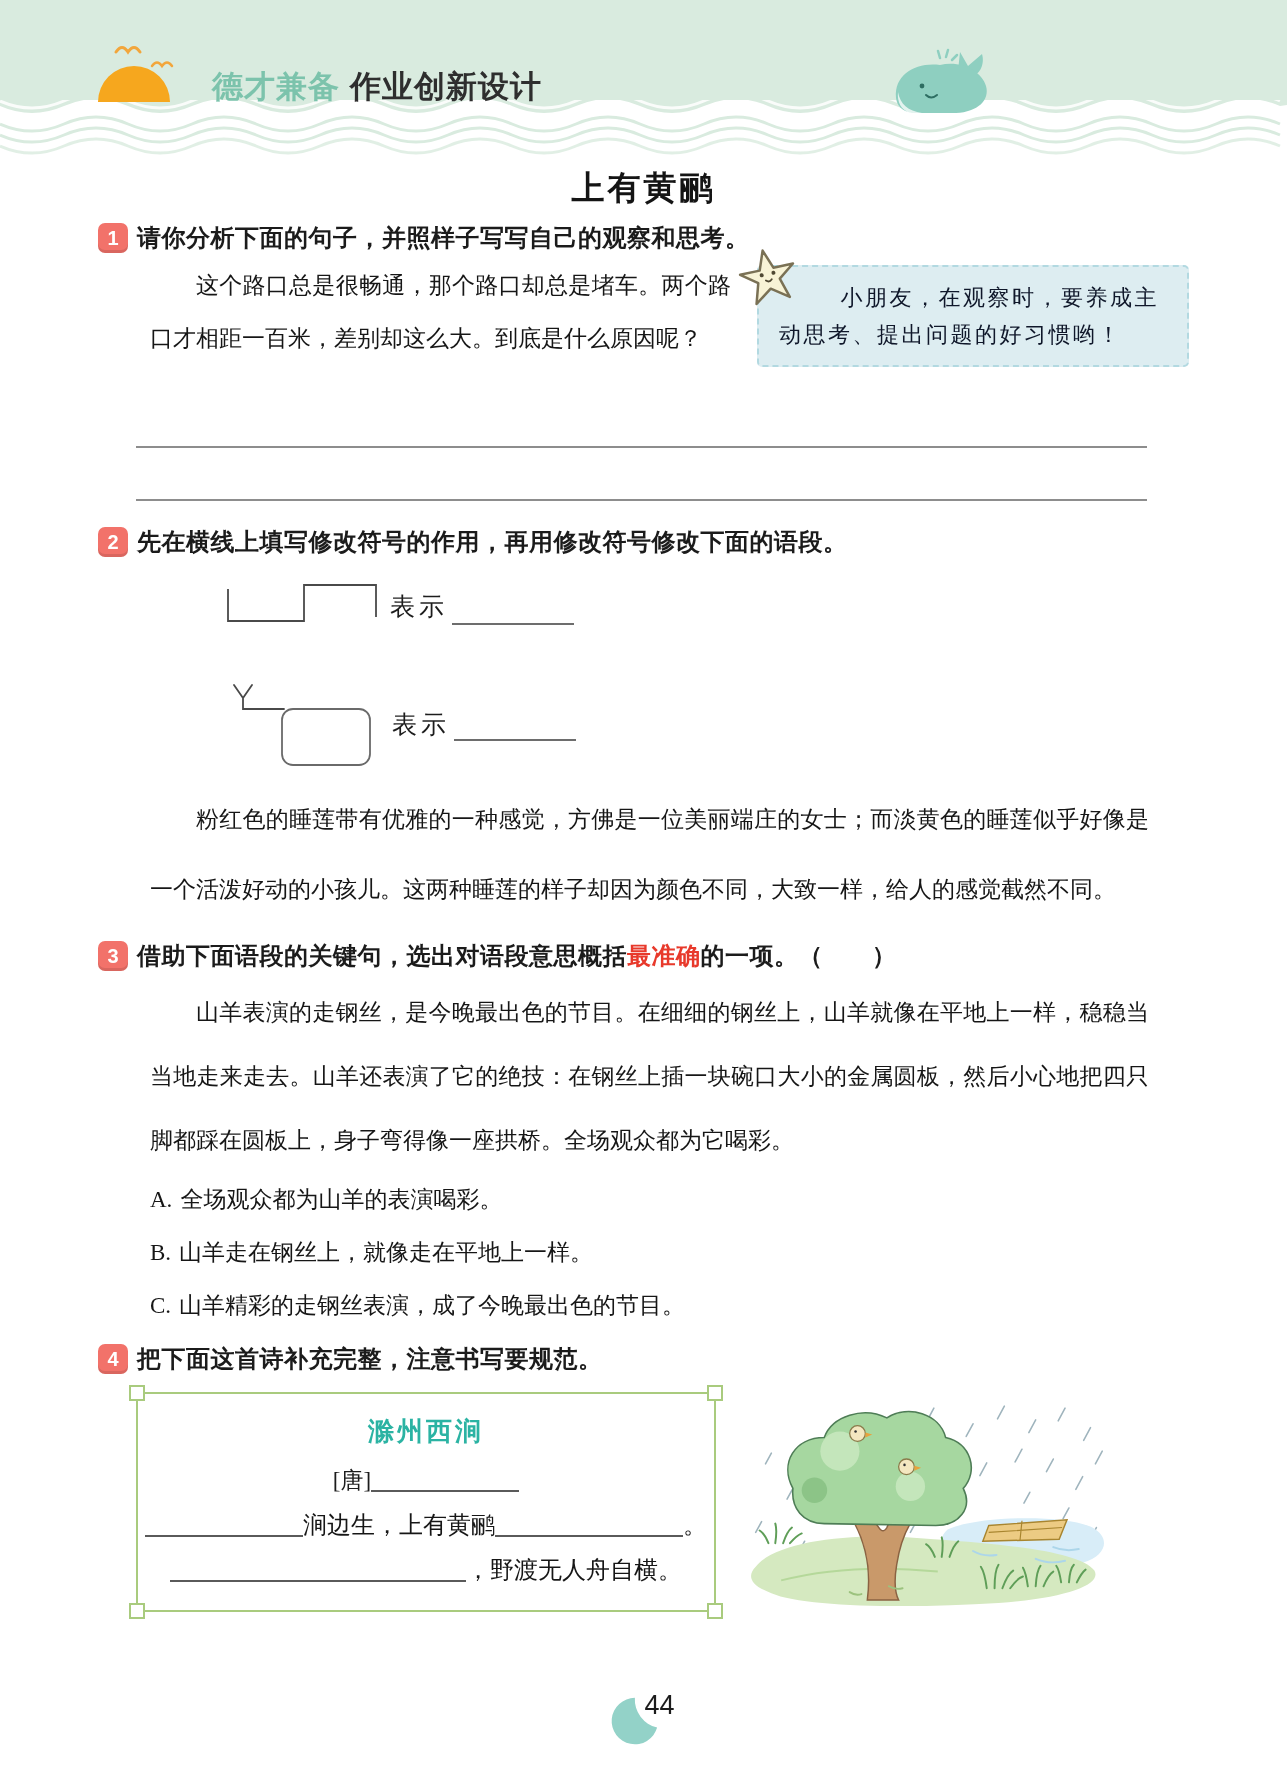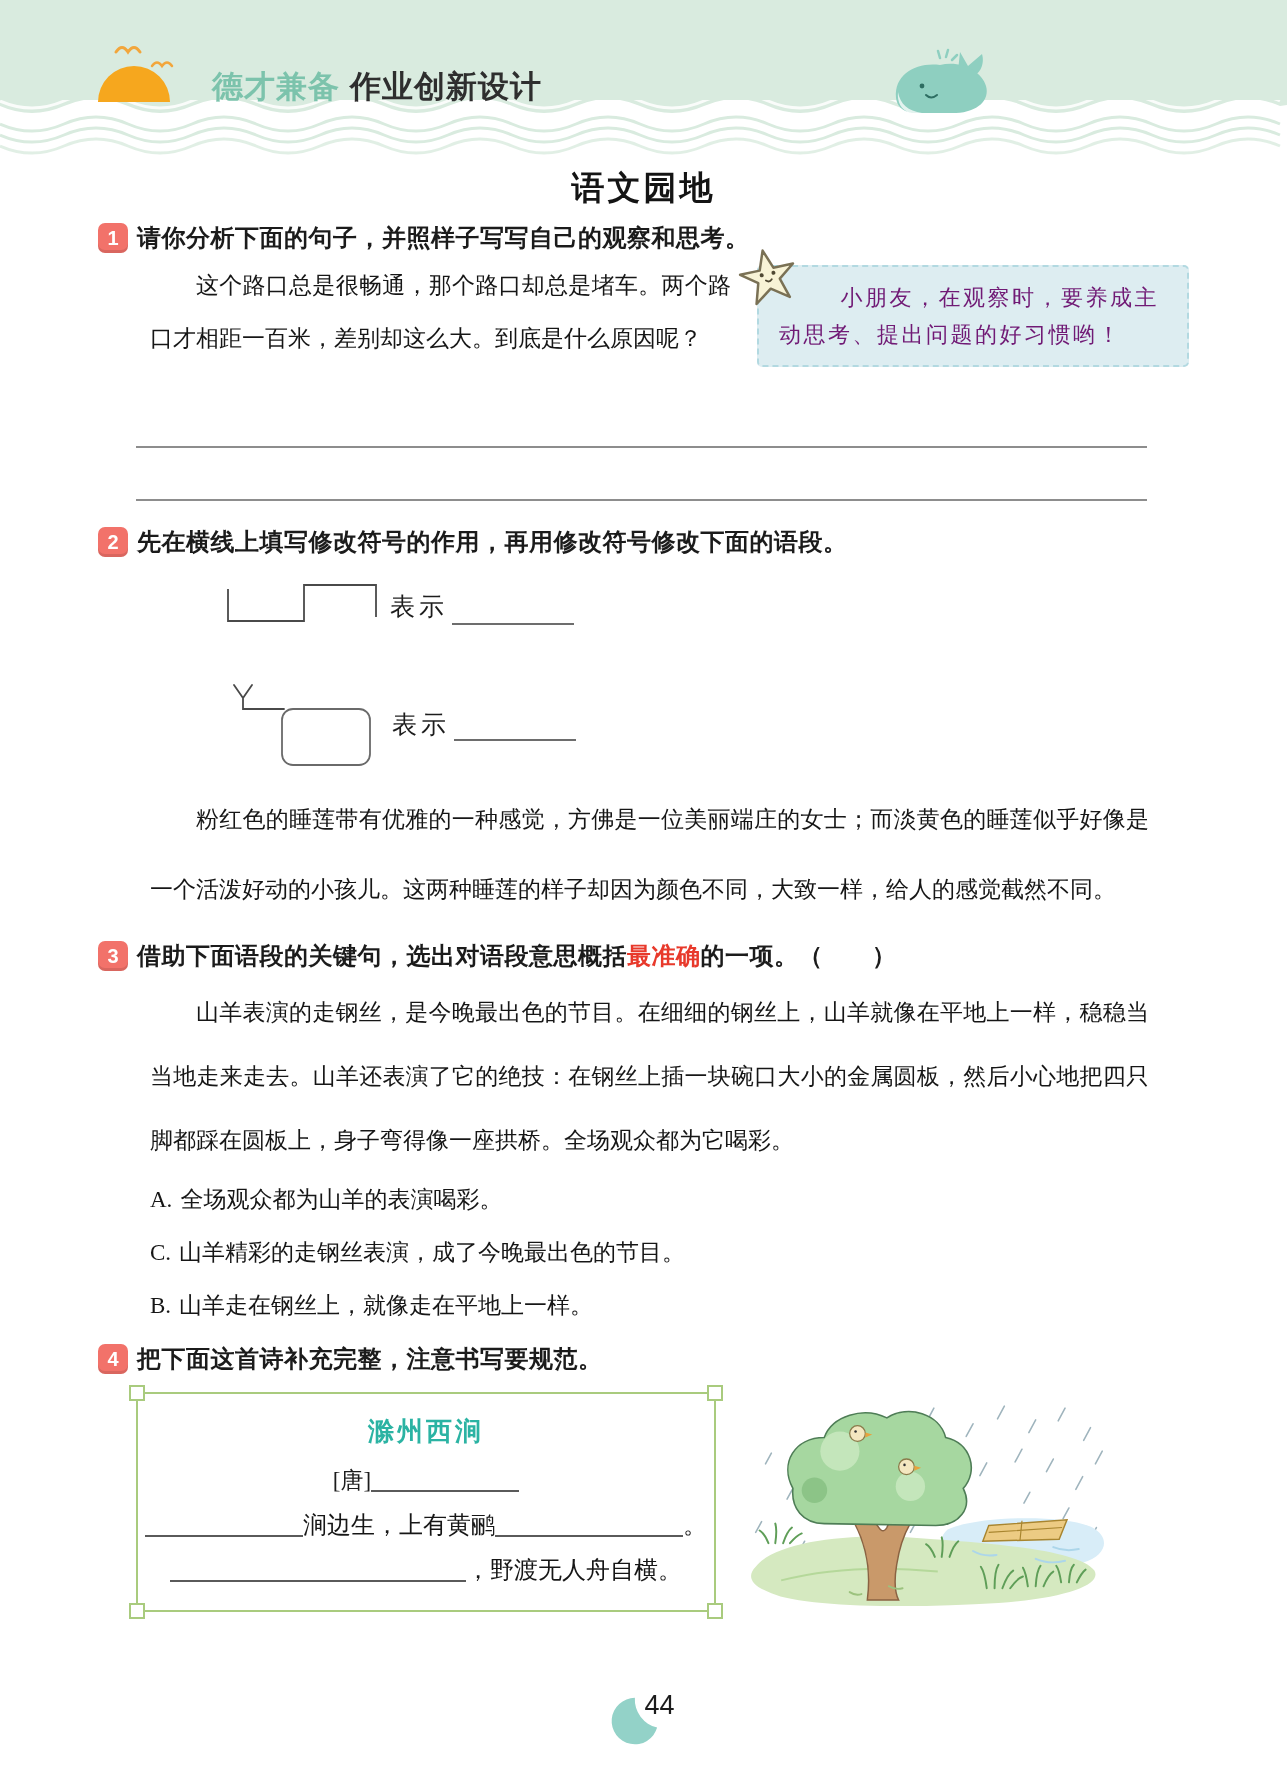--- a/index.html
+++ b/index.html
@@ -25,21 +25,21 @@
          color:#fff;display:flex;align-items:center;justify-content:center;
          font-size:20px;font-weight:bold;box-shadow:inset 0 -3px 0 rgba(0,0,0,.10);}
   .q-text{font-size:24px;font-weight:bold;line-height:34px;letter-spacing:.5px;color:#1b1b1b;}
   .hl-red{color:#e8392b;text-align:center;}
   .serif{font-family:"Liberation Serif","DejaVu Serif",serif;}
   
   .q1-body{margin:4px 0 0 0;}
   .tip-bubble{position:relative;float:right;width:392px;margin:6px 0 14px 26px;
               background:#ddedf1;border:2px dashed #b2d9e1;border-radius:5px;
               padding:12px 16px 12px 20px;}
-  .tip-text{margin:0;font-size:22px;line-height:37px;letter-spacing:2.5px;text-indent:2.8em;color:#701a75;}
+  .tip-text{margin:0;font-size:22px;line-height:37px;letter-spacing:2.5px;text-indent:2.8em;color:#0f172a;}
   .star-mascot{position:absolute;left:-22px;top:-22px;}
   .example{margin:4px 36px 0 52px;font-size:23px;line-height:53px;text-indent:2em;text-align:justify;color:#161616;}
   .clear{clear:both;}
   .ans-line{margin:0 42px 0 38px;height:51px;border-bottom:2px solid #8d8d8d;}
   .ans-line.first{margin-top:14px;}
   
   .symbols-row{display:flex;align-items:flex-start;margin:22px 0 0 128px;gap:56px;flex-direction:column;}
   .symbol-group{display:flex;align-items:flex-end;}
   .symbol-group.center{align-items:center;}
   .symbol-label{font-family:"Liberation Serif","DejaVu Serif",serif;font-size:25px;margin:0 4px 2px 12px;letter-spacing:4px;}
@@ -91,21 +91,21 @@
   <svg class="whale" width="118" height="74" viewBox="0 0 118 74">
     <path d="M78 10 l8 14 14 -12 c3 10 -2 22 -13 23 l-11 -6 z" fill="#8ecfc0"></path>
     <path d="M14 56 C12 32 34 20 58 23 C80 18 100 30 104 44 C108 58 96 70 74 71 L30 71 C20 69 15 64 14 56 Z" fill="#8ecfc0"></path>
     <path d="M16 50 C18 62 26 69 40 71 L28 71 C19 68 15 60 16 50 Z" fill="#ffffff" opacity="0.75"></path>
     <circle cx="40" cy="44" r="2.4" fill="#2e6e62"></circle>
     <path d="M44 53 q5 5 11 0" stroke="#2e6e62" stroke-width="2" fill="none" stroke-linecap="round"></path>
     <path d="M58 16 l-2 -7 M64 15 l2 -7 M70 18 l5 -5" stroke="#8ecfc0" stroke-width="2.5" fill="none" stroke-linecap="round"></path>
   </svg>
 </div>
 
-<h1 class="page-title">语文园地</h1>
+<h1 class="page-title">上有黄鹂</h1>
 
 <div class="content">
 
   <section>
     <div class="q-head">
       <span class="badge">1</span>
       <span class="q-text">请你分析下面的句子，并照样子写写自己的观察和思考。</span>
     </div>
     <div class="q1-body">
       <div class="tip-bubble">
@@ -154,24 +154,24 @@
   <section style="margin-top:14px;">
     <div class="q-head">
       <span class="badge">3</span>
       <span class="q-text"><span>借助下面语段的关键句，选出对语段意思概括</span><span class="hl-red">最准确</span><span>的一项。（　　）</span></span>
     </div>
     <p class="passage serif q3">山羊表演的走钢丝，是今晚最出色的节目。在细细的钢丝上，山羊就像在平地上一样，稳稳当当地走来走去。山羊还表演了它的绝技：在钢丝上插一块碗口大小的金属圆板，然后小心地把四只脚都踩在圆板上，身子弯得像一座拱桥。全场观众都为它喝彩。</p>
     <div class="option-row serif">
       <span class="option-label">A.</span><span>全场观众都为山羊的表演喝彩。</span>
     </div>
     <div class="option-row serif">
+      <span class="option-label">B.</span><span>山羊走在钢丝上，就像走在平地上一样。</span>
+    </div>
+    <div class="option-row serif">
       <span class="option-label">C.</span><span>山羊精彩的走钢丝表演，成了今晚最出色的节目。</span>
-    </div>
-    <div class="option-row serif">
-      <span class="option-label">B.</span><span>山羊走在钢丝上，就像走在平地上一样。</span>
     </div>
   </section>
 
   <section style="margin-top:10px;">
     <div class="q-head">
       <span class="badge">4</span>
       <span class="q-text">把下面这首诗补充完整，注意书写要规范。</span>
     </div>
     <div class="q4-row">
       <div class="poem-box">

